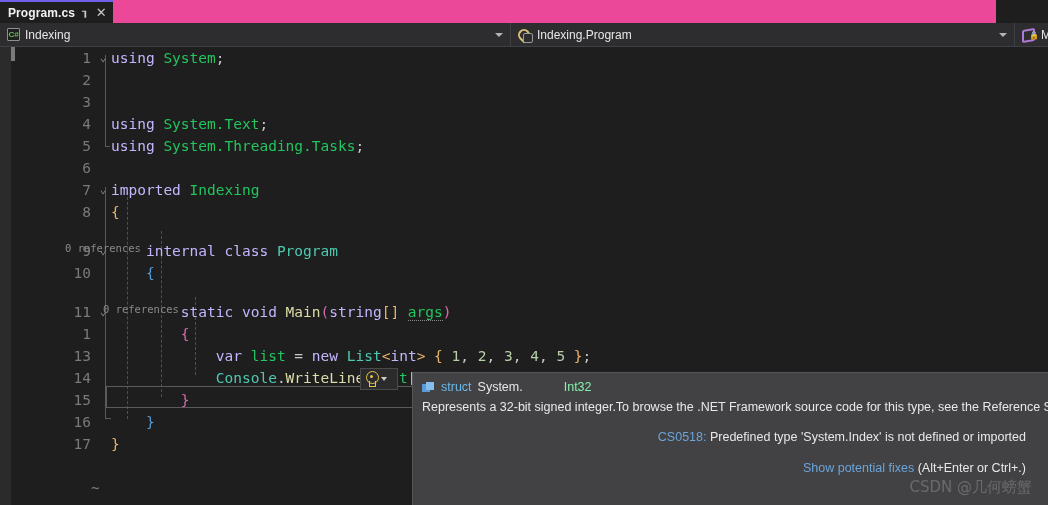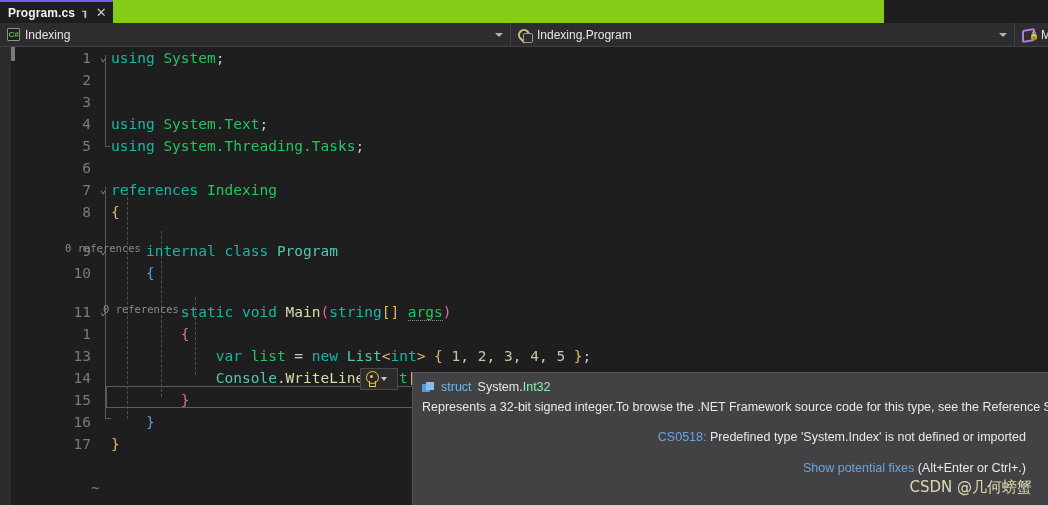--- a/index.html
+++ b/index.html
@@ -6,22 +6,22 @@
   html, body {
     width: 1048px; height: 505px;
     background: #1e1e1e;
     font-family: "Liberation Sans", sans-serif;
     overflow: hidden;
   }
   #app { position: relative; width: 1048px; height: 505px; background: #1e1e1e; }
 
   
   .tabstrip {
-    position: absolute; top: 0; left: 0; width: 884px; height: 23px;
-    background: #84cc16;
+    position: absolute; top: 0; left: 0; width: 996px; height: 23px;
+    background: #ec4899;
   }
   .tab {
     position: absolute; top: 0; left: 0; height: 23px;
     background: #1e1e1e;
     border-top: 2px solid #7160e8;
     display: flex; align-items: center;
     padding: 0 6px 0 8px; gap: 7px;
     cursor: pointer;
   }
   .tab-title {
@@ -133,21 +133,21 @@
   .code { position: absolute; left: 96px; top: 0; }
   .codelens {
     position: relative; height: 17px;
     font-family: "DejaVu Sans Mono", monospace;
     font-size: 10.5px; line-height: 17px;
     color: #8a8a8a; white-space: pre;
   }
   .codelens .cl-text { position: absolute; cursor: pointer; }
 
   
-  .kw   { color: #14b8a6; }
+  .kw   { color: #c4b5fd; }
   .typ  { color: #4ec9b0; }
   .idn  { color: #22c55e; }
   .mth  { color: #dcdcaa; }
   .num  { color: #b5cea8; }
   .pun  { color: #c8c8c8; }
   .brk  { color: #e8b36a; }
   .cbr  { color: #e8b36a; }
   .par  { color: #d76bb0; }
   .ang  { color: #e8b36a; }
   .blu-brace { color: #569cd6; }
@@ -252,21 +252,21 @@
   .tt-code { color: #6ba4d8; }
   .tt-fix {
     margin-top: 13px; font-size: 12.5px; line-height: 18px;
     color: #e8e8e8; white-space: nowrap;
   }
   .tt-fix a { color: #6ba4d8; text-decoration: none; cursor: pointer; }
 
   
   .watermark {
     position: absolute; right: 16px; bottom: 8px;
-    color: #fef9c3; font-size: 15px; opacity: .82;
+    color: #737373; font-size: 15px; opacity: .82;
     font-family: "DejaVu Sans", sans-serif;
     z-index: 20; pointer-events: none;
   }
 </style>
 </head>
 <body>
 
 <div id="app">
 
   <div class="tabstrip">
@@ -336,21 +336,21 @@
       </div>
 
       <div class="line">
         <span class="lnum">6</span>
         <span class="code"></span>
       </div>
 
       <div class="line">
         <span class="lnum">7</span>
         <span class="fold">⌄</span>
-        <span class="code"><span class="kw">references</span> <span class="idn">Indexing</span></span>
+        <span class="code"><span class="kw">imported</span> <span class="idn">Indexing</span></span>
       </div>
 
       <div class="line">
         <span class="lnum">8</span>
         <span class="code"><span class="cbr">{</span></span>
       </div>
 
       <div class="codelens">
         <span class="cl-text" style="left:50px;">0 references</span>
       </div>
@@ -418,21 +418,21 @@
     <span class="bulb-icon">
         <span class="bulb-dot"></span>
       </span>
     <span class="bulb-caret"></span>
   </div>
 
   <div class="tooltip">
     <div class="tt-row">
       <span class="tt-struct-icon"></span>
       <span class="tt-kw">struct</span>
-      <span style="display:flex;">
+      <span style="display:flex;gap:41px;">
         <span class="tt-ns">System.</span>
           <span class="tt-type">Int32</span>
       </span>
     </div>
     <div class="tt-desc">Represents a 32-bit signed integer.To browse the .NET Framework source code for this type, see the Reference Source.</div>
 
     <div class="tt-err">
       <span class="tt-code">CS0518:</span><span> Predefined type 'System.Index' is not defined or imported</span>
     </div>
 

